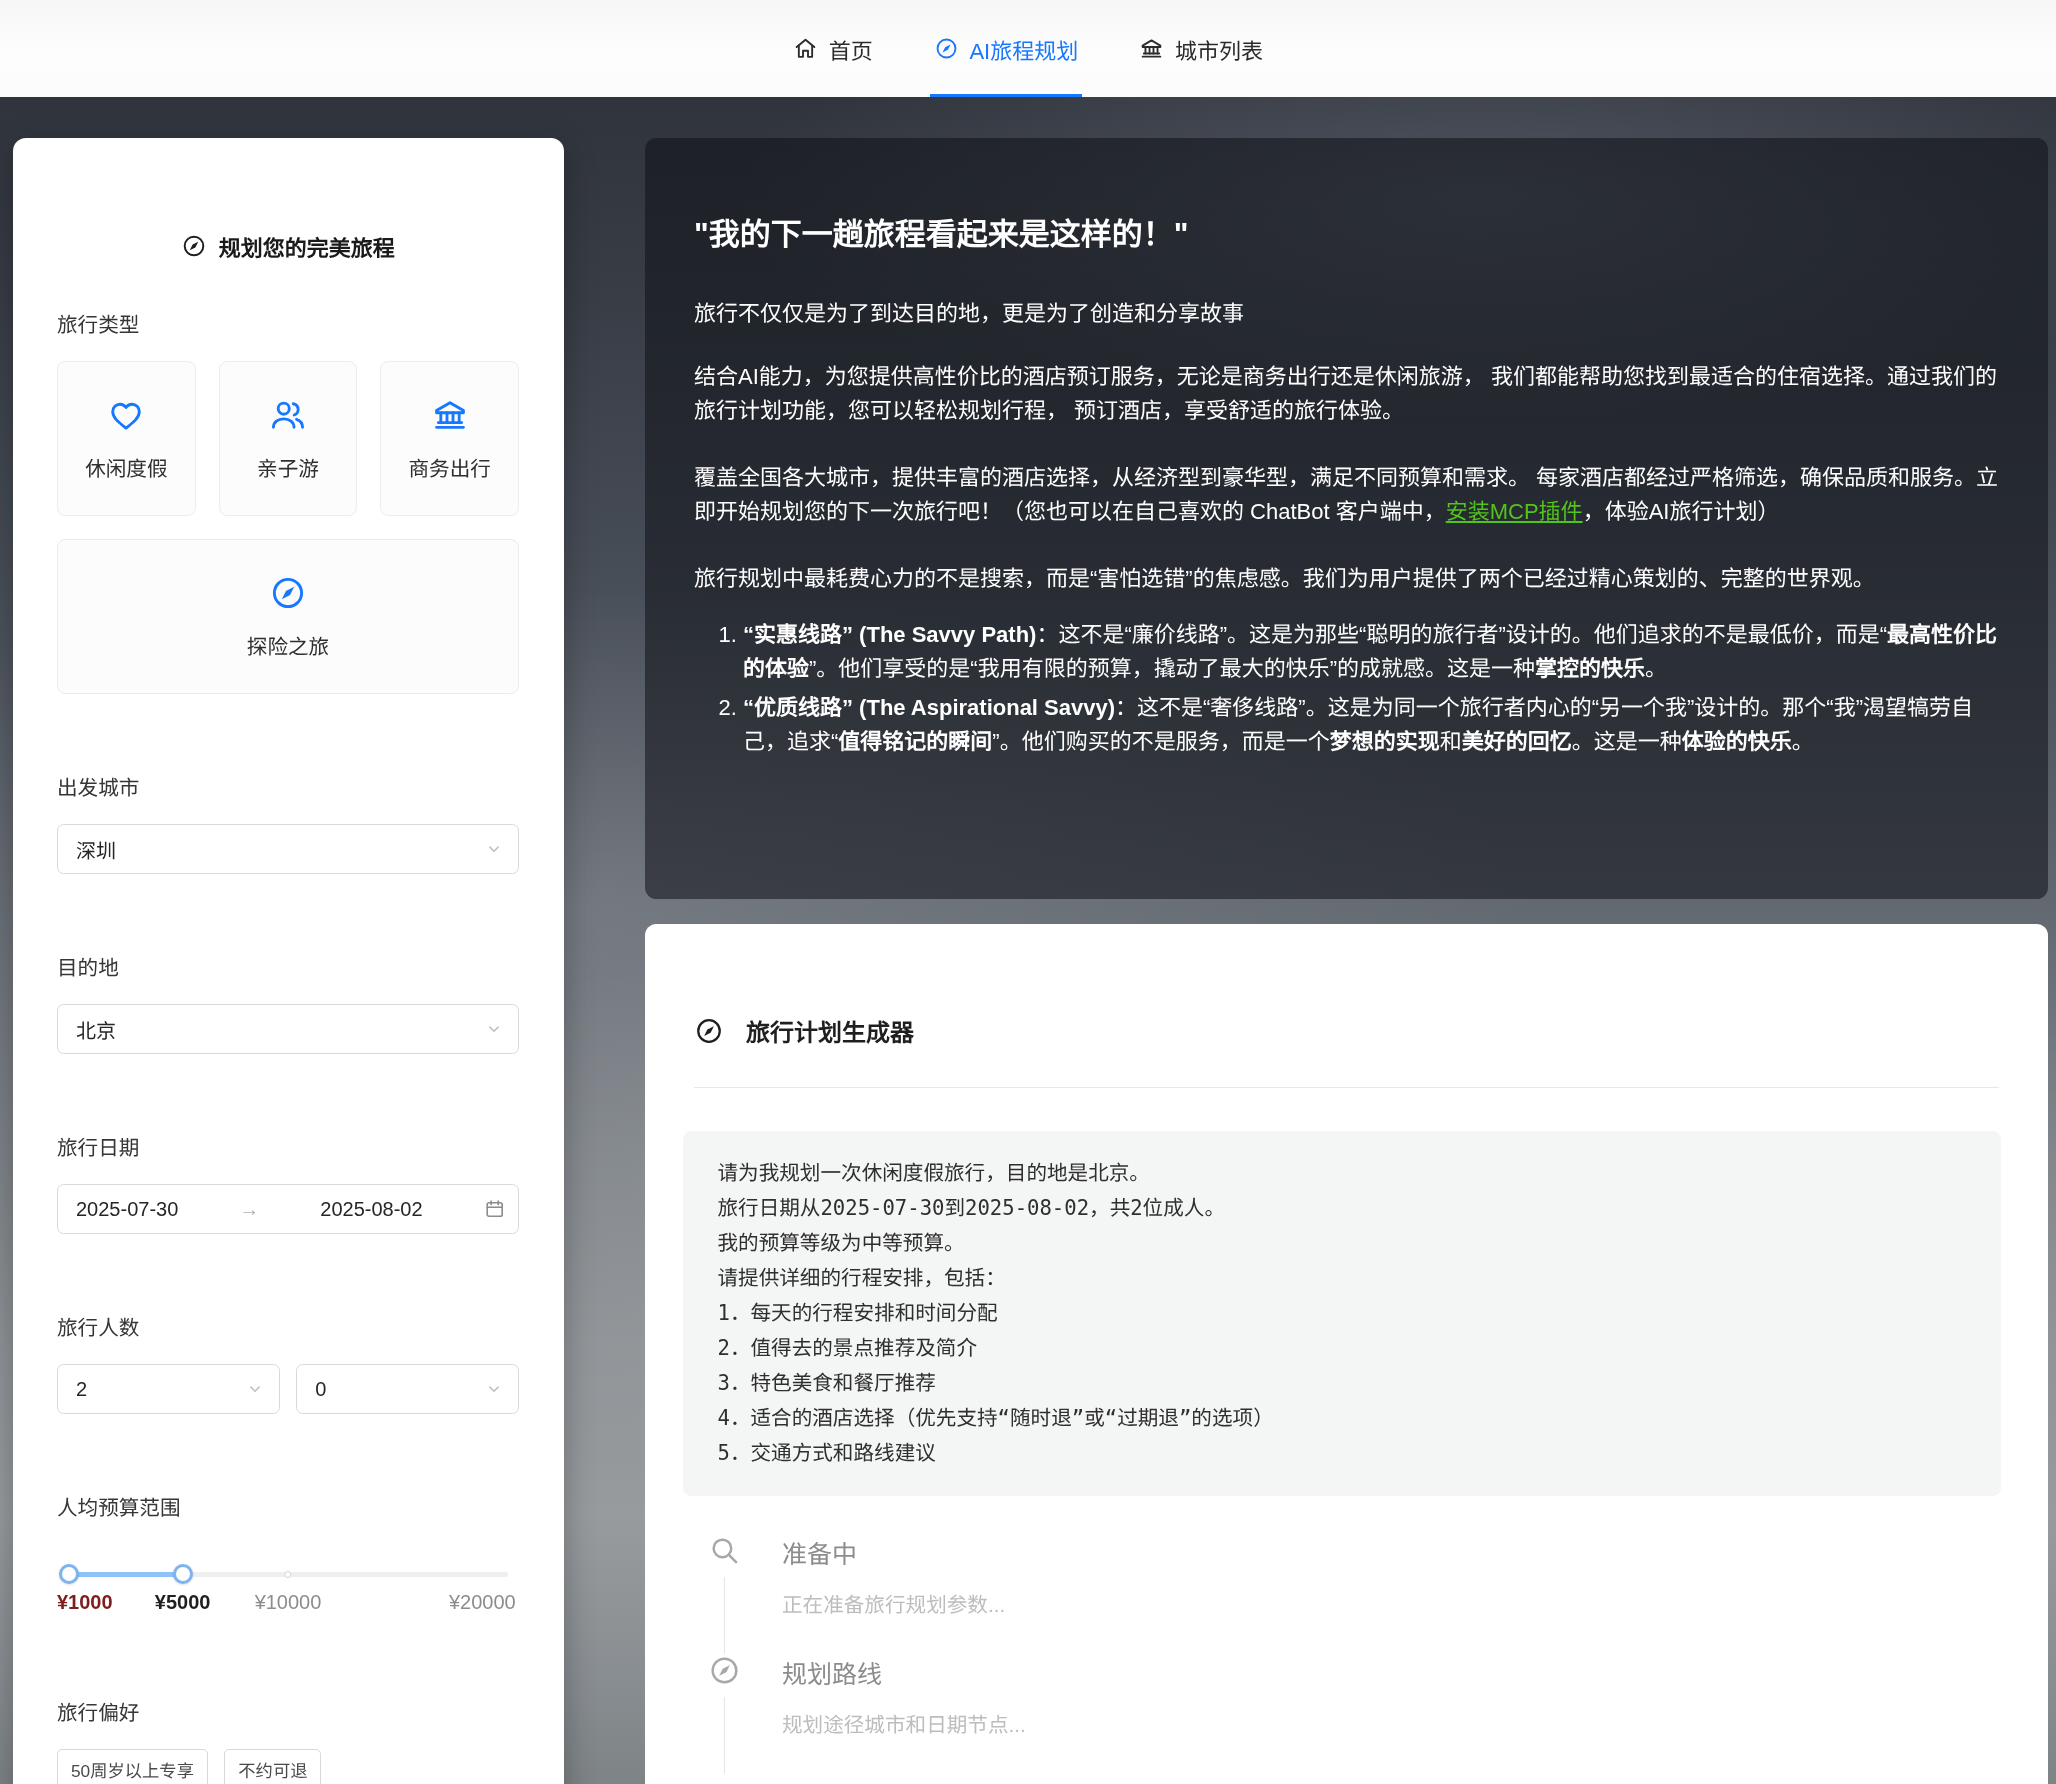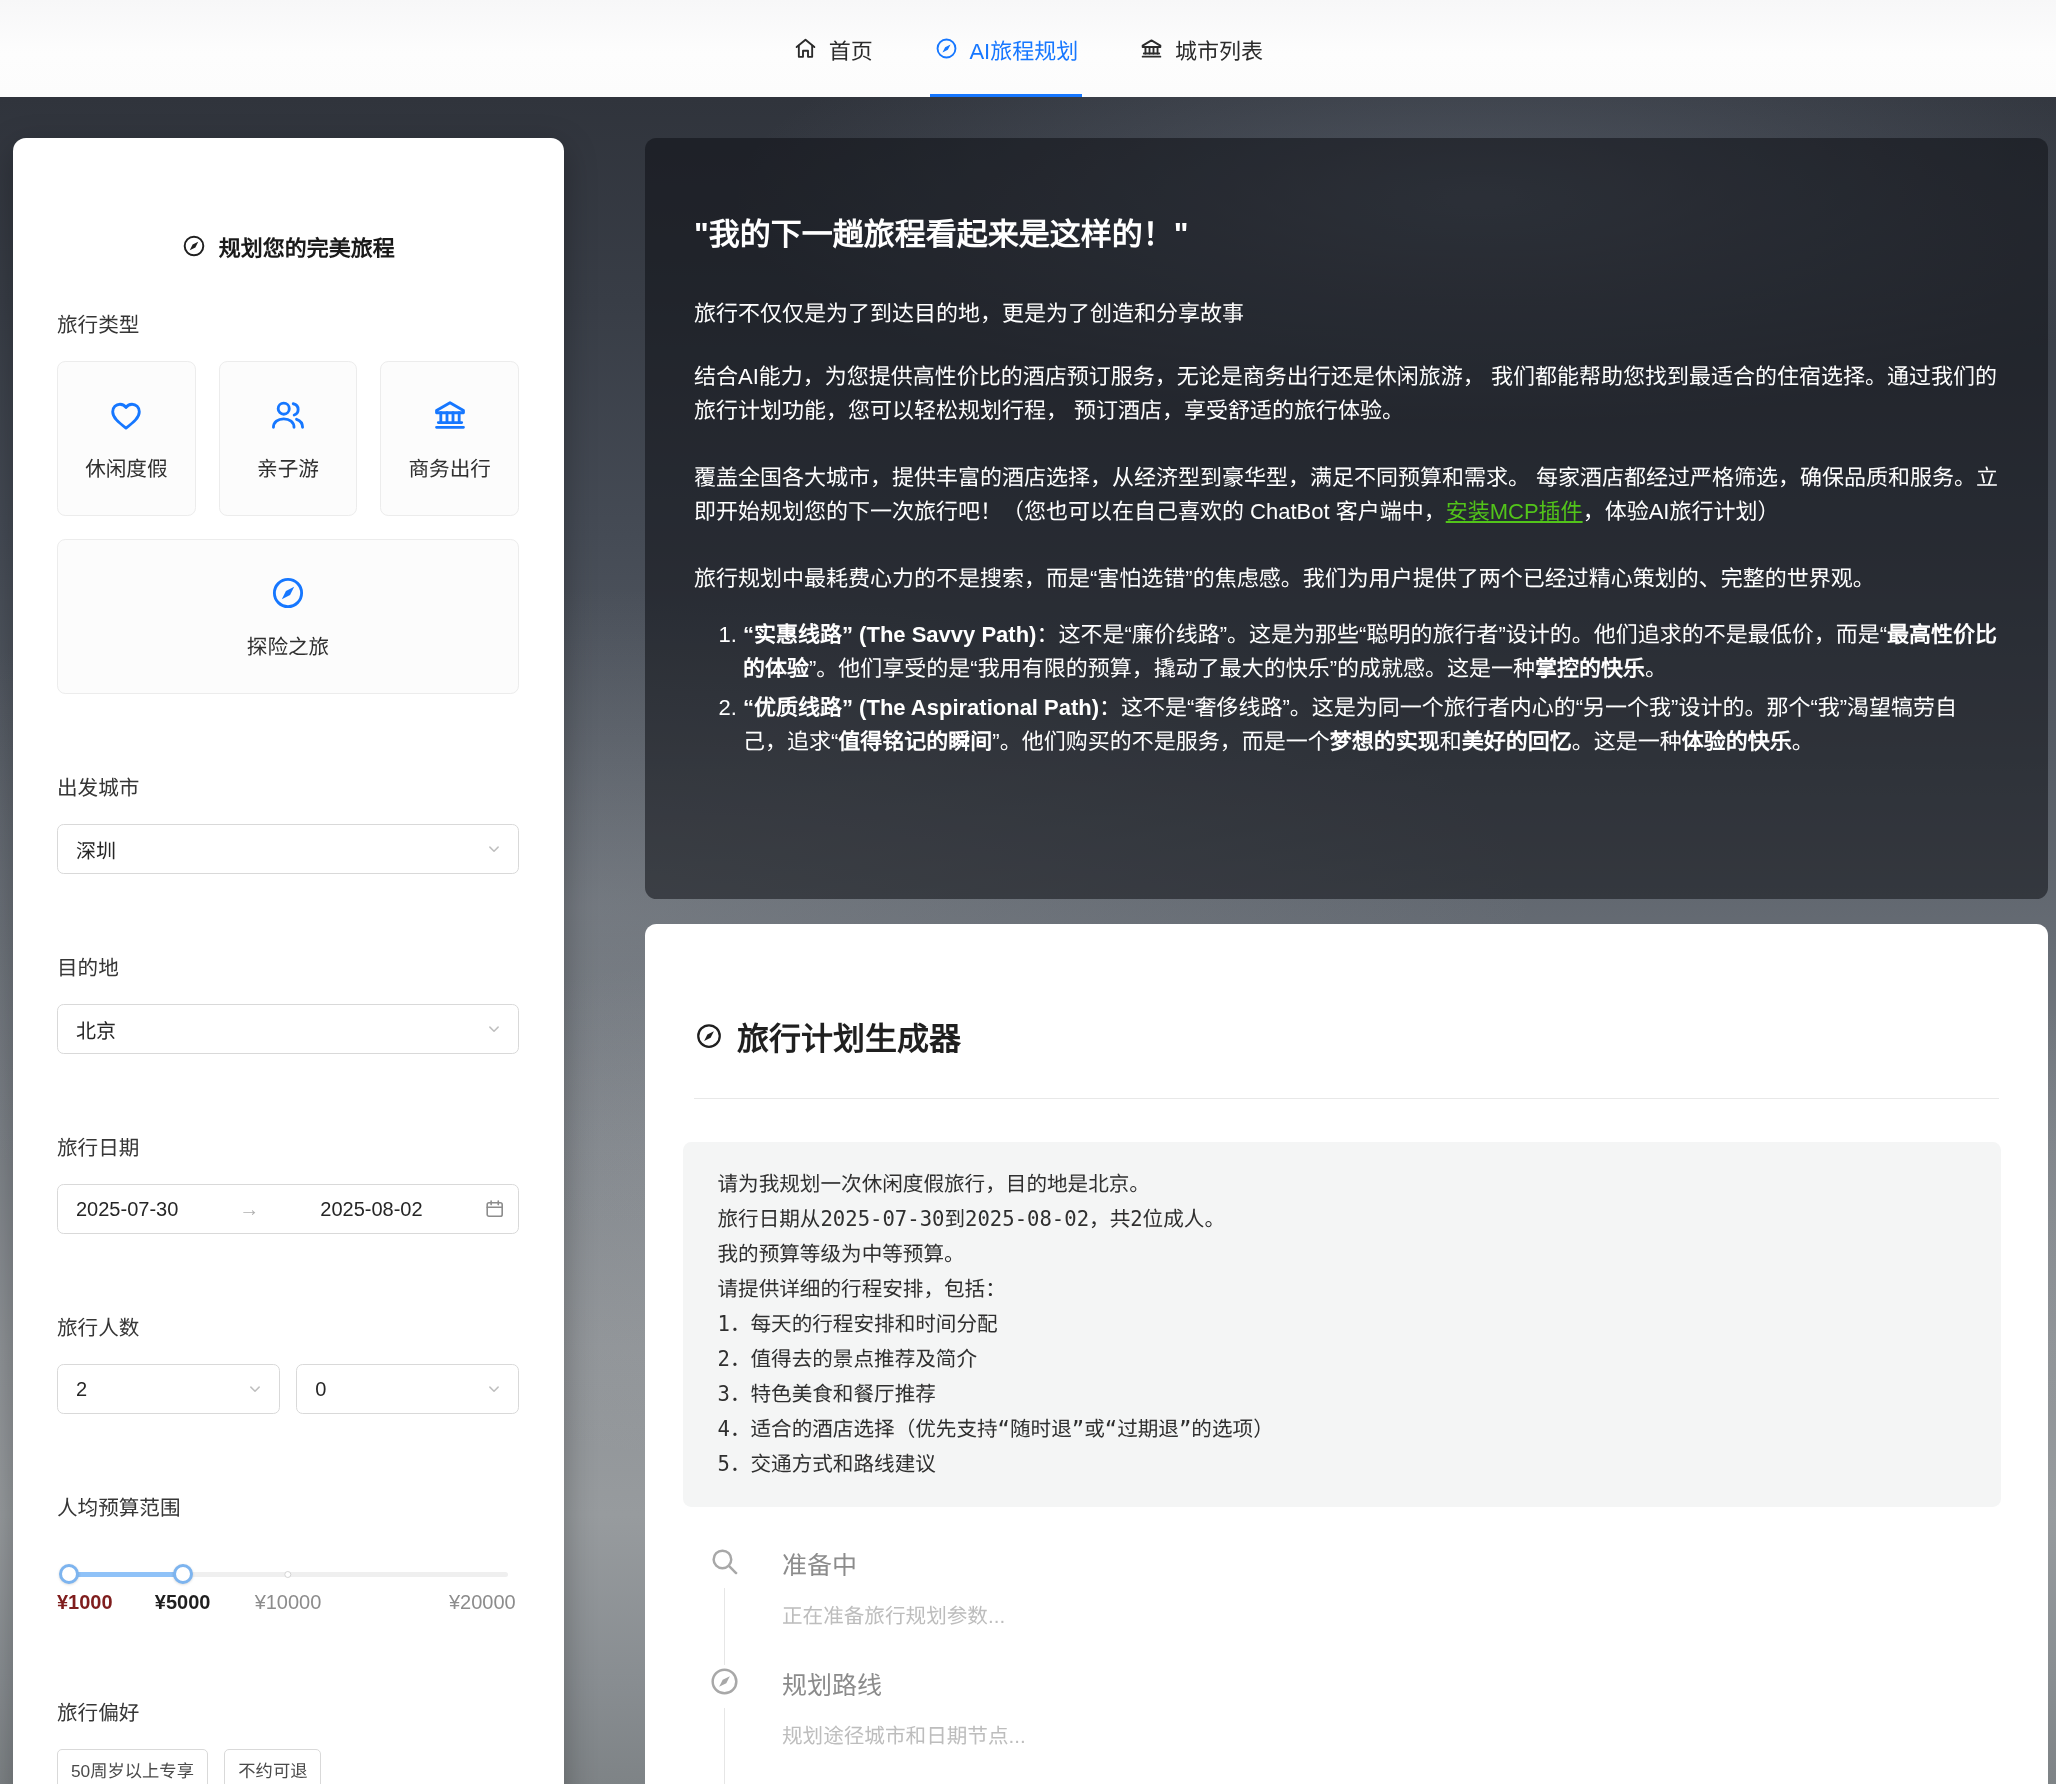--- a/index.html
+++ b/index.html
@@ -120,22 +120,22 @@
   .hero ol li { margin-bottom:5px; }
   .b { font-weight:700; }
 
   
   .generator {
     position:absolute; left:645px; top:924px; width:1403px; height:1003px;
     background:#ffffff; border-radius:11.5px; padding:89px 49px 0 49px;
     overflow:hidden; z-index:2;
   }
   .gen-title {
-    display:flex; align-items:center; gap:13px;
-    font-size:32px; font-weight:700; color:#1f1f1f;
+    display:flex; align-items:center; gap:22px;
+    font-size:24px; font-weight:700; color:#1f1f1f;
   }
   .gen-divider { margin-top:39px; height:0.8px; background:#e8e8e8; }
   .prompt-box {
     margin-top:43px; margin-left:-11.5px; margin-right:-1.6px;
     background:#f4f5f5; border-radius:8.2px; padding:25px 35px;
     font-family:"DejaVu Sans Mono","Liberation Mono",monospace;
     font-size:20.6px; line-height:35px; color:#2f2f2f;
   }
   .steps { margin-top:38px; margin-left:13px; }
   .step { display:flex; gap:40px; }
@@ -343,21 +343,21 @@
 </aside>
 
 <section class="hero">
   <h1 class="hero-title">"我的下一趟旅程看起来是这样的！"</h1>
   <p class="hero-sub">旅行不仅仅是为了到达目的地，更是为了创造和分享故事</p>
   <p class="hero-p">结合AI能力，为您提供高性价比的酒店预订服务，无论是商务出行还是休闲旅游， 我们都能帮助您找到最适合的住宿选择。通过我们的旅行计划功能，您可以轻松规划行程， 预订酒店，享受舒适的旅行体验。</p>
   <p class="hero-p"><span>覆盖全国各大城市，提供丰富的酒店选择，从经济型到豪华型，满足不同预算和需求。 每家酒店都经过严格筛选，确保品质和服务。立即开始规划您的下一次旅行吧！（您也可以在自己喜欢的 ChatBot 客户端中，</span><a class="mcp-link">安装MCP插件</a><span>，体验AI旅行计划）</span></p>
   <p class="hero-p">旅行规划中最耗费心力的不是搜索，而是“害怕选错”的焦虑感。我们为用户提供了两个已经过精心策划的、完整的世界观。</p>
   <ol>
     <li><span class="b">“实惠线路” (The Savvy Path)</span><span>：这不是“廉价线路”。这是为那些“聪明的旅行者”设计的。他们追求的不是最低价，而是“</span><span class="b">最高性价比的体验</span><span>”。他们享受的是“我用有限的预算，撬动了最大的快乐”的成就感。这是一种</span><span class="b">掌控的快乐</span><span>。</span></li>
-    <li><span class="b">“优质线路” (The Aspirational Path)</span><span>：这不是“奢侈线路”。这是为同一个旅行者内心的“另一个我”设计的。那个“我”渴望犒劳自己，追求“</span><span class="b">值得铭记的瞬间</span><span>”。他们购买的不是服务，而是一个</span><span class="b">梦想的实现</span><span>和</span><span class="b">美好的回忆</span><span>。这是一种</span><span class="b">体验的快乐</span><span>。</span></li>
+    <li><span class="b">“优质线路” (The Aspirational Savvy)</span><span>：这不是“奢侈线路”。这是为同一个旅行者内心的“另一个我”设计的。那个“我”渴望犒劳自己，追求“</span><span class="b">值得铭记的瞬间</span><span>”。他们购买的不是服务，而是一个</span><span class="b">梦想的实现</span><span>和</span><span class="b">美好的回忆</span><span>。这是一种</span><span class="b">体验的快乐</span><span>。</span></li>
   </ol>
 </section>
 
 <section class="generator">
   <div class="gen-title">
     <svg class="ic ic36 dark" viewBox="0 0 36 36" width="30" height="30">
         <use href="#i-compass"></use>
       </svg>
     <span>旅行计划生成器</span>
   </div>

